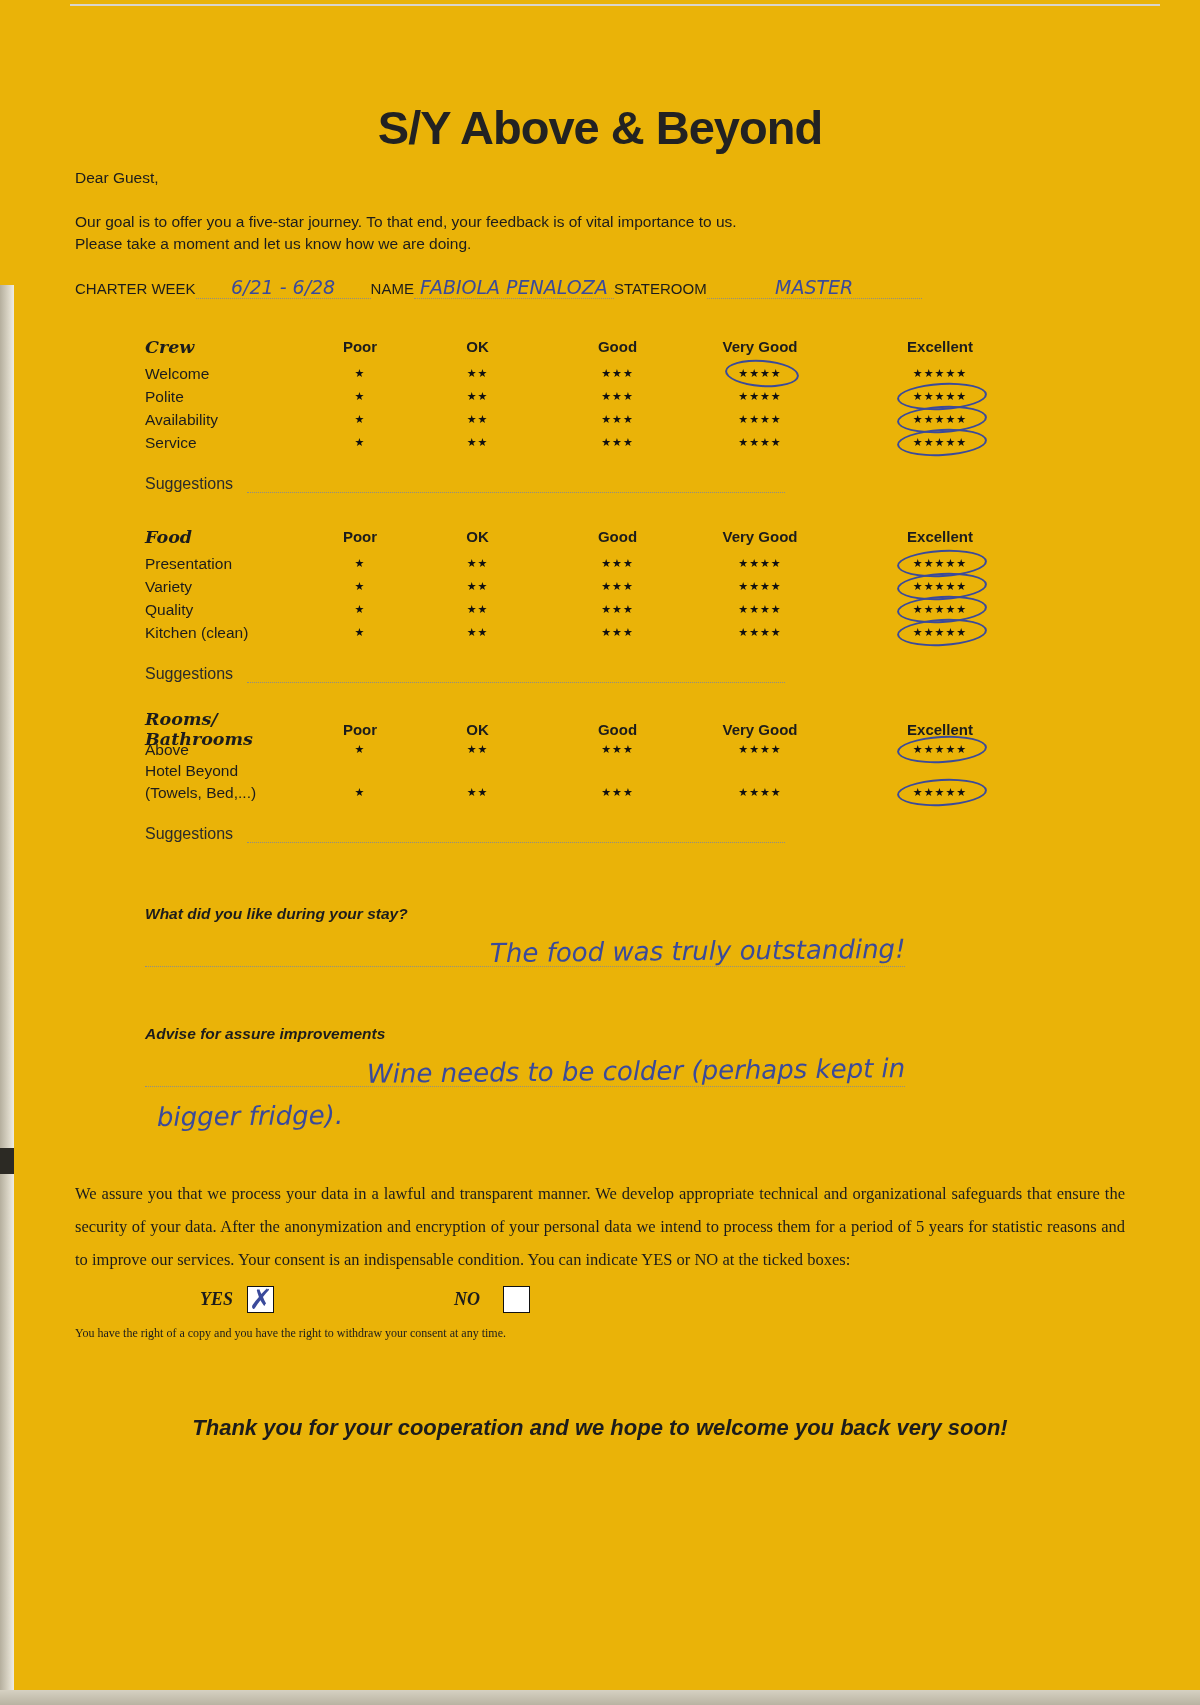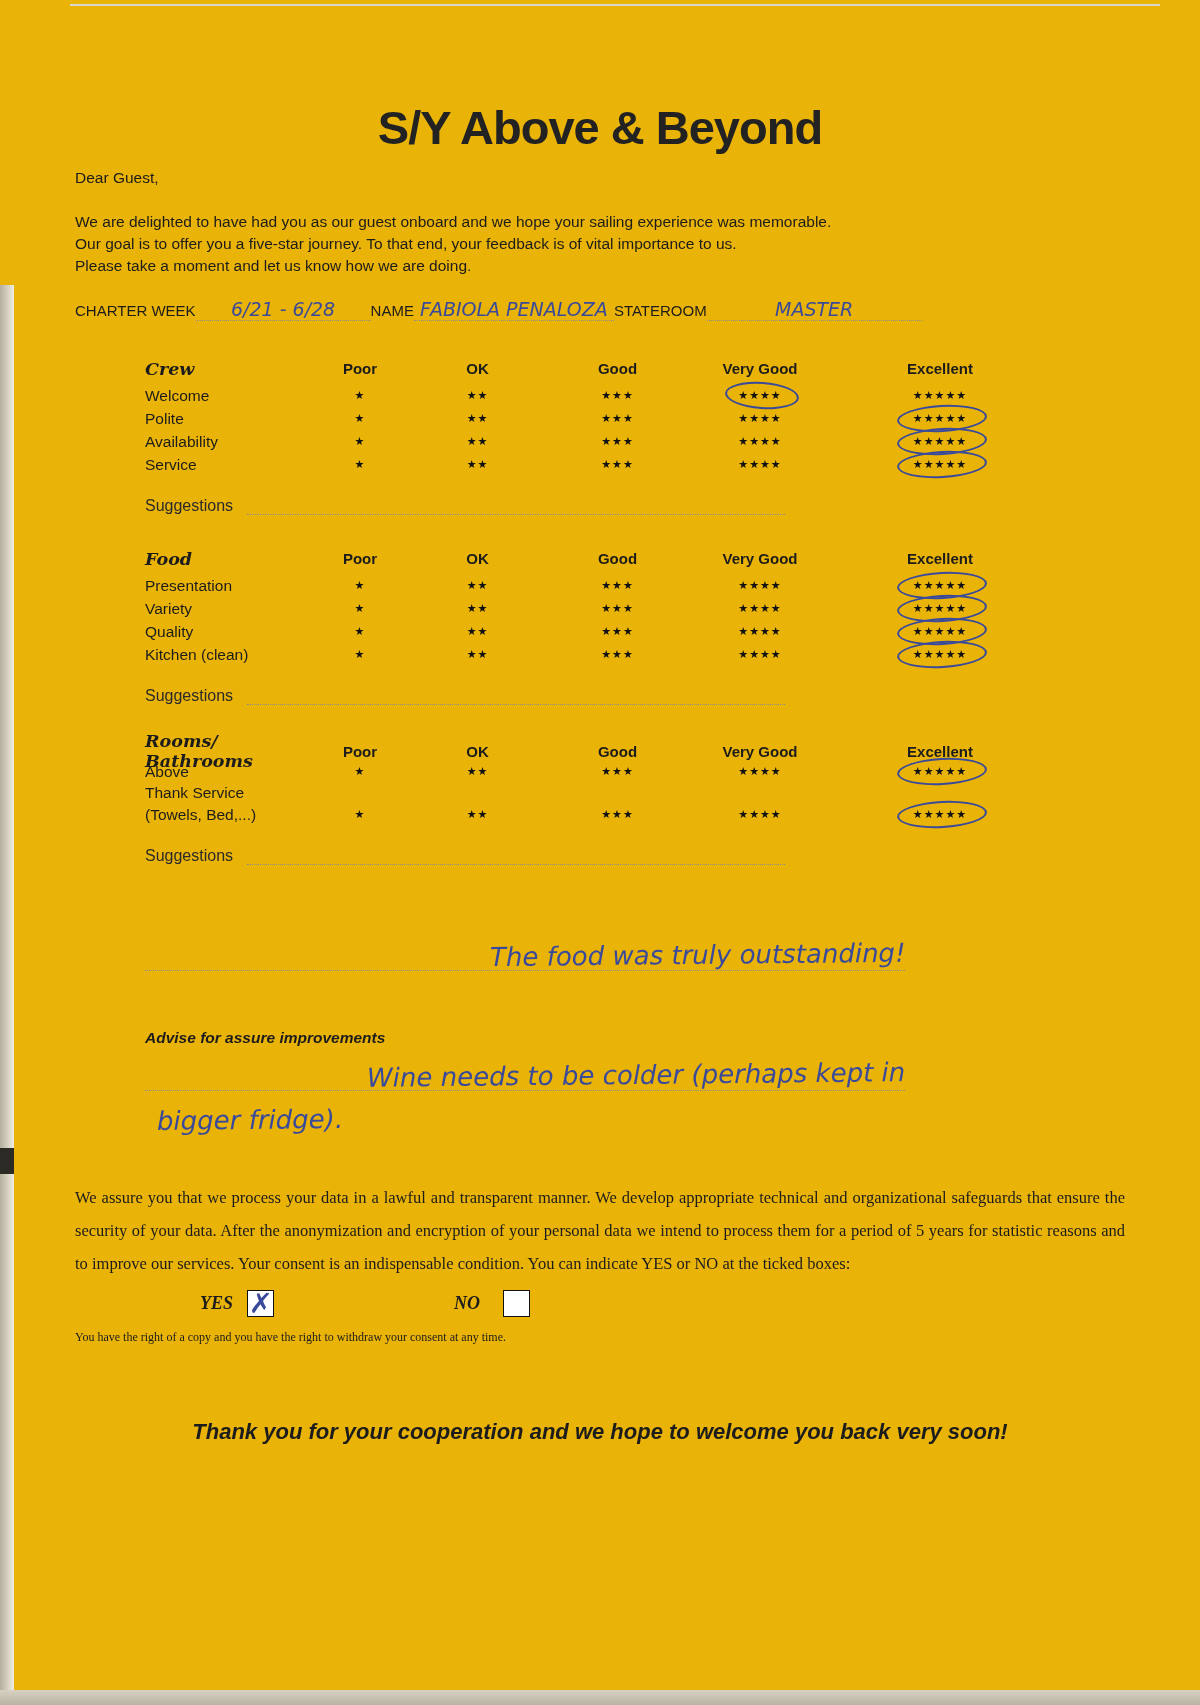--- a/index.html
+++ b/index.html
@@ -75,21 +75,20 @@
 <div class="page">
   <div class="edge-top"></div>
   <div class="edge-left"></div>
   <div class="edge-left-notch"></div>
   <div class="edge-bottom"></div>
 
   <div class="content">
     <div class="title">S/Y Above &amp; Beyond</div>
     <div class="salutation">Dear Guest,</div>
     <div class="intro">
-      <div>We are delighted to have had you as our guest onboard and we hope your sailing experience was memorable.</div>
       <div>Our goal is to offer you a five-star journey. To that end, your feedback is of vital importance to us.</div>
       <div>Please take a moment and let us know how we are doing.</div>
     </div>
 
     <div class="charter">
       <span class="lbl">CHARTER WEEK</span>
       <span class="fill w-week hand">6/21 - 6/28</span>
       <span class="lbl">NAME</span>
       <span class="fill w-name hand">FABIOLA PENALOZA</span>
       <span class="lbl">STATEROOM</span>
@@ -201,37 +200,38 @@
       </div>
       <div class="rt-row">
         <div class="rt-label">Above</div>
         <div class="rt-cell">★</div>
         <div class="rt-cell">★★</div>
         <div class="rt-cell">★★★</div>
         <div class="rt-cell">★★★★</div>
         <div class="rt-cell circled">★★★★★</div>
       </div>
       <div class="rt-subline">
-        <span>Thank Service</span>
+        <span>Hotel Beyond</span>
       </div>
       <div class="rt-row">
         <div class="rt-label">(Towels, Bed,...)</div>
         <div class="rt-cell">★</div>
         <div class="rt-cell">★★</div>
         <div class="rt-cell">★★★</div>
         <div class="rt-cell">★★★★</div>
         <div class="rt-cell circled">★★★★★</div>
       </div>
       <div class="suggestions">
         <span class="s-lbl">Suggestions</span>
         <span class="s-line"></span>
       </div>
     </div>
 
     <div class="question" style="margin-top:62px;">
+      <div class="q-label">What did you like during your stay?</div>
       <div class="answer-line">
         <span class="answer-text hand">The food was truly outstanding!</span>
       </div>
     </div>
 
     <div class="question" style="margin-top:58px;">
       <div class="q-label">Advise for assure improvements</div>
       <div class="answer-line">
         <span class="answer-text hand">Wine needs to be colder (perhaps kept in</span>
       </div>

